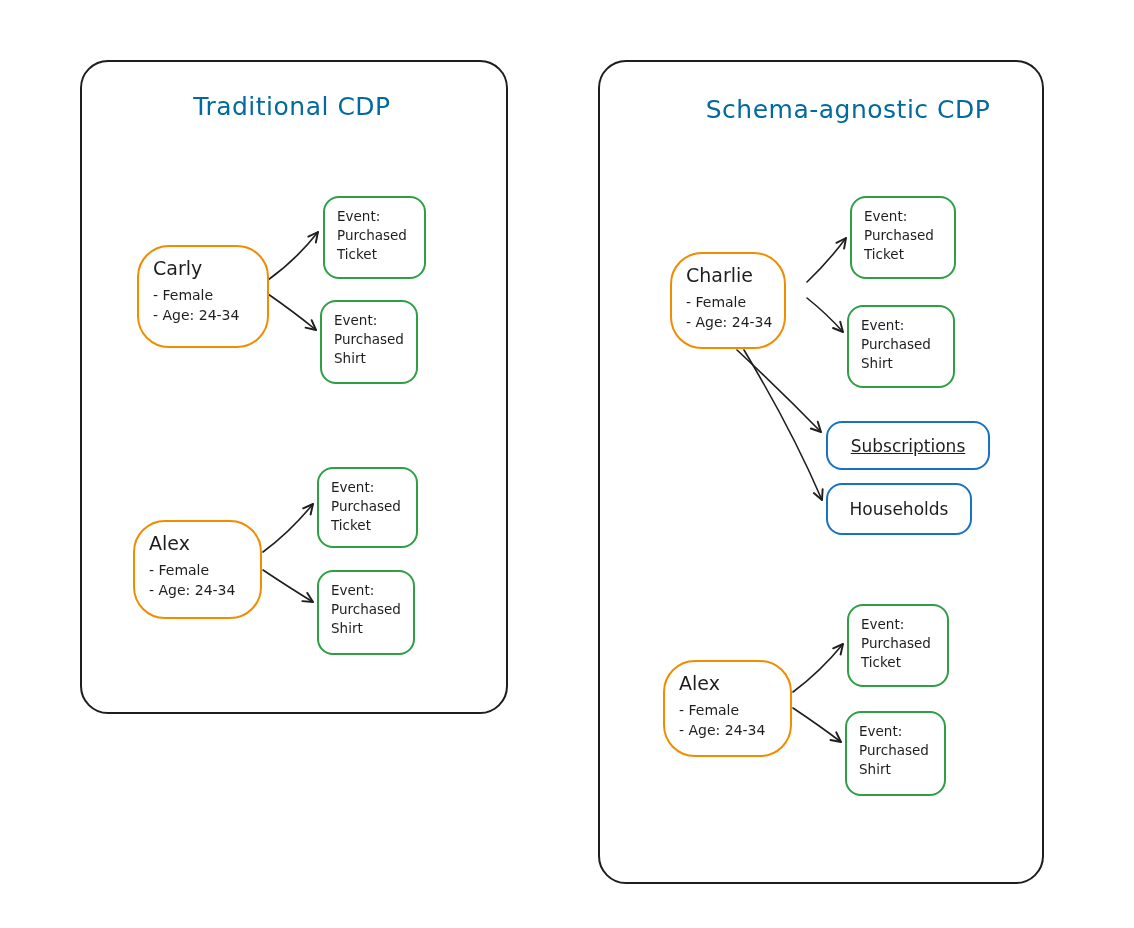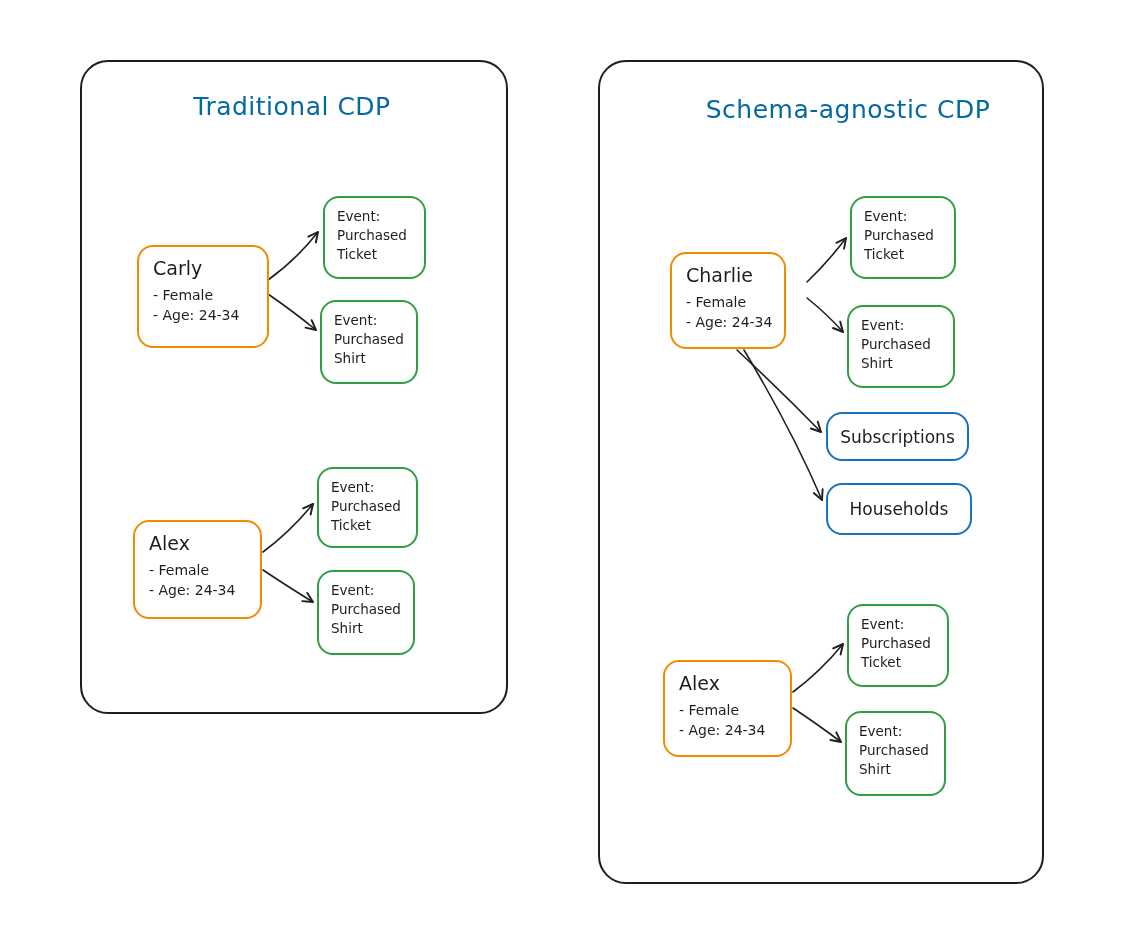--- a/index.html
+++ b/index.html
@@ -41,20 +41,21 @@
   .node {
     position: absolute;
     background: #ffffff;
     border: 2.5px solid;
     border-radius: 16px;
     box-sizing: border-box;
   }
   .node.person {
     border-color: #f08c00;
     padding: 10px 10px 0 14px;
+    border-radius: 32px;
   }
   .node.event {
     border-color: #2f9e44;
     padding: 9px 8px 22px 12px;
   }
   .node.entity {
     border-color: #1971c2;
     display: flex;
     align-items: center;
     justify-content: center;
@@ -156,21 +157,21 @@
 Purchased
 Ticket</div>
   </div>
 
   <div class="node event" style="left:847px; top:305px; width:108px; height:83px;">
     <div class="event-text">Event:
 Purchased
 Shirt</div>
   </div>
 
-  <div class="node entity" style="left:826px; top:412px; width:143px; height:49px;">
+  <div class="node entity" style="left:826px; top:421px; width:164px; height:49px;text-decoration:underline;">
     <div class="entity-label">Subscriptions</div>
   </div>
 
   <div class="node entity" style="left:826px; top:483px; width:146px; height:52px;">
     <div class="entity-label">Households</div>
   </div>
 
   <div class="node person" style="left:663px; top:660px; width:129px; height:97px;">
     <div class="person-name">Alex</div>
     <div class="person-attr">- Female</div>

